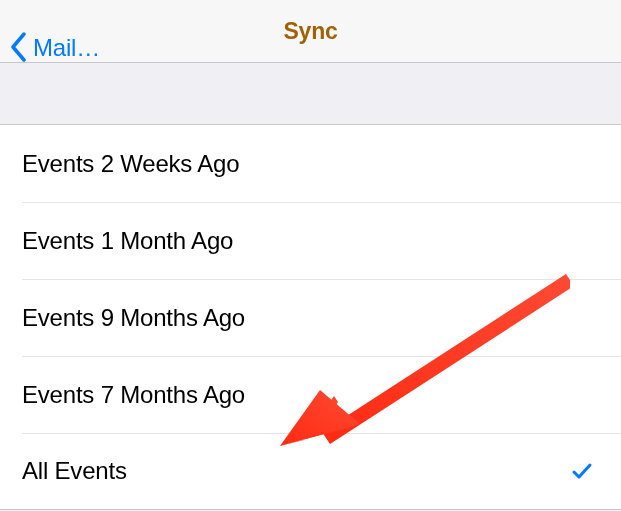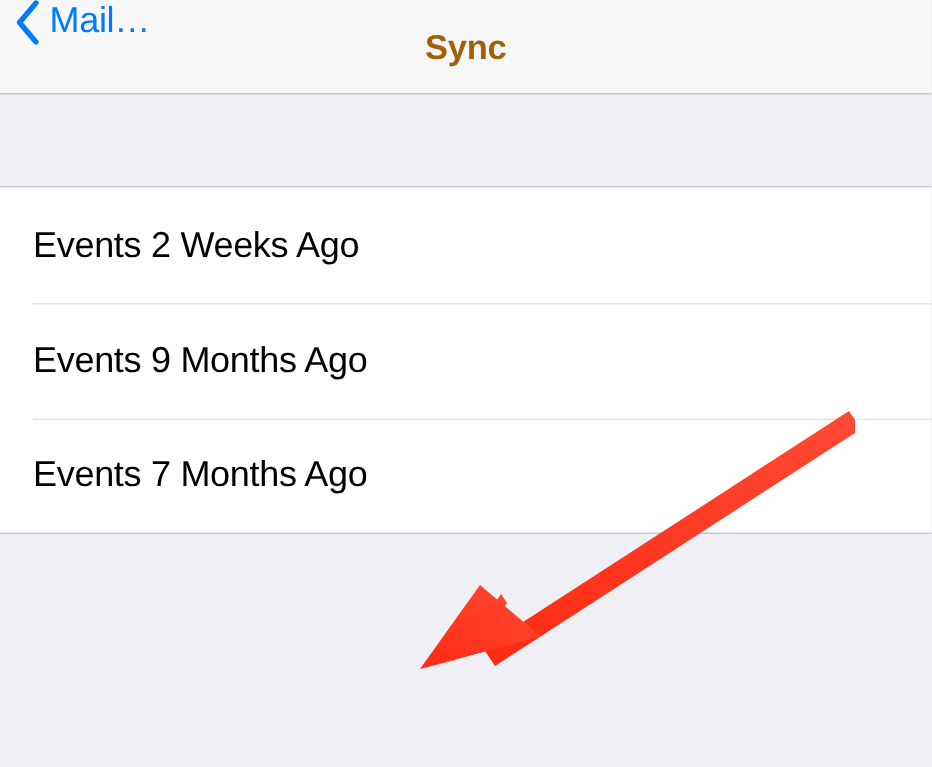--- a/index.html
+++ b/index.html
@@ -24,21 +24,21 @@
       display: flex;
       align-items: center;
       justify-content: center;
     }
     .back-button {
       position: absolute;
       left: 10px;
       top: 0;
       height: 100%;
       display: flex;
-      align-items: flex-start;
+      align-items: flex-end;
       color: #007aff;
       font-size: 24px;
       cursor: pointer;
     }
     .back-chevron {
       width: 17px;
       height: 30px;
       margin-right: 6px;
     }
     .back-label {
@@ -113,24 +113,33 @@
   <div class="nav-title">Sync</div>
 </div>
 
 <div class="spacer"></div>
 
 <div class="list">
   <div class="list-row">
     <span class="row-label">Events 2 Weeks Ago</span>
   </div>
   <div class="list-row">
+    <span class="row-label">Events 1 Month Ago</span>
+  </div>
+  <div class="list-row">
     <span class="row-label">Events 9 Months Ago</span>
   </div>
   <div class="list-row">
     <span class="row-label">Events 7 Months Ago</span>
+  </div>
+  <div class="list-row">
+    <span class="row-label">All Events</span>
+    <svg class="checkmark" viewBox="0 0 22 22">
+      <polyline points="3,12 8,17 19,5" fill="none" stroke="#007aff" stroke-width="3" stroke-linecap="round" stroke-linejoin="round"></polyline>
+    </svg>
   </div>
 </div>
 
 <svg class="arrow-annotation" viewBox="0 0 290 175">
   <defs>
     <linearGradient id="arrGrad" x1="100%" y1="0%" x2="0%" y2="100%">
       <stop offset="0%" stop-color="#ff4a34"></stop>
       <stop offset="100%" stop-color="#ff2a12"></stop>
     </linearGradient>
   </defs>

